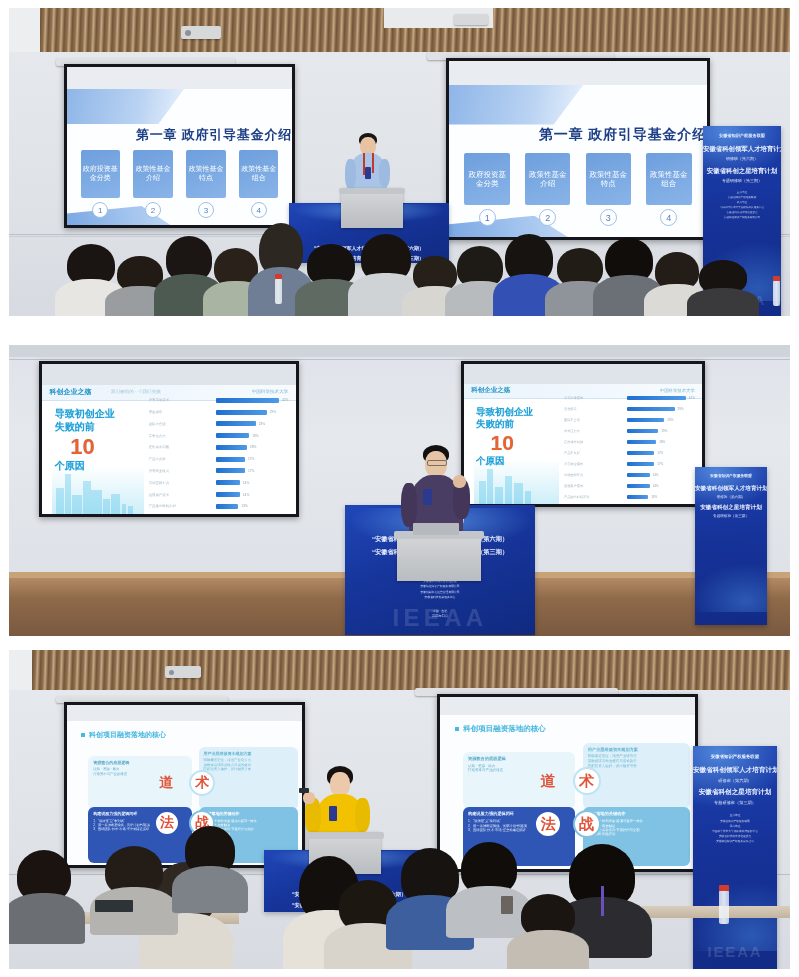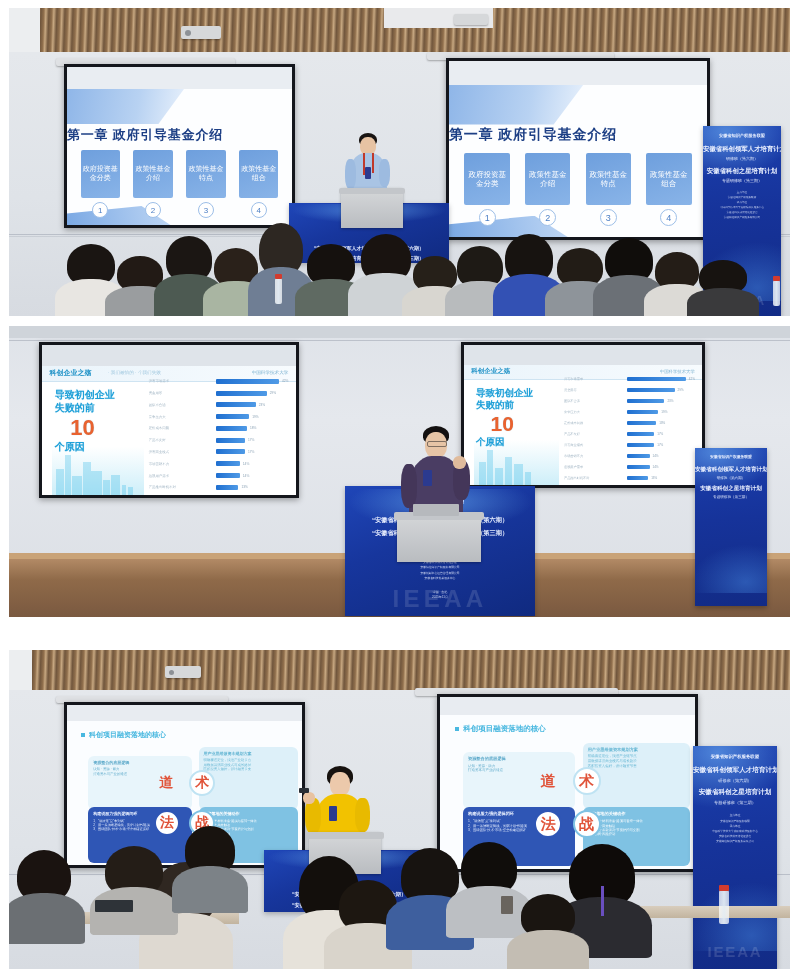--- a/index.html
+++ b/index.html
@@ -6,21 +6,21 @@
   body{
     width:799px;height:977px;background:#ffffff;
     font-family:"Liberation Sans","DejaVu Sans",sans-serif;
     overflow:hidden;
   }
   .sheet{position:relative;width:799px;height:977px;background:#fff;}
 
   
   .panel{position:absolute;left:9px;width:781px;overflow:hidden;background:#d9dde3;}
   #panel-1{top:8px;height:308px;}
-  #panel-2{top:326px;height:291px;}
+  #panel-2{top:345px;height:291px;}
   #panel-3{top:650px;height:319px;}
 
   
   .ceiling{position:absolute;left:0;top:0;width:100%;}
   .slats{position:absolute;left:0;top:0;width:100%;height:100%;
     background:repeating-linear-gradient(92deg,#6b4f34 0px,#8d6a45 3px,#c6a57c 5px,#6b4f34 8px);
     opacity:.95;}
   .ceil-white{position:absolute;background:#eceef0;}
   .projector{position:absolute;background:#d6d8da;border-radius:2px;box-shadow:0 1px 2px rgba(0,0,0,.3);}
   .proj-lens{position:absolute;background:#8d9196;border-radius:50%;}
@@ -35,21 +35,21 @@
   .screen-top-bar{position:absolute;left:0;top:0;width:100%;background:#c9ced6;}
 
   
   .slideA{position:absolute;inset:0;background:#fdfeff;}
   .slideA .deco{position:absolute;left:0;top:0;width:52%;height:26%;
     background:linear-gradient(100deg,#8fb6e8 0%,#b8d2f2 60%,#e8f1fc 100%);
     clip-path:polygon(0 0,100% 0,78% 100%,0 100%);}
   .slideA .deco2{position:absolute;left:0;bottom:0;width:46%;height:14%;
     background:linear-gradient(80deg,#7ba9e4 0%,#bed6f4 100%);
     clip-path:polygon(0 40%,72% 0,100% 100%,0 100%);}
-  .slideA .ttl{position:absolute;left:0;right:0;top:27%;text-align:left;
+  .slideA .ttl{position:absolute;left:0;right:0;top:27%;text-align:right;
     color:#1d3f85;font-weight:700;letter-spacing:.06em;white-space:nowrap;}
   .slideA .cards{position:absolute;left:6%;right:6%;top:45%;display:flex;justify-content:space-between;}
   .slideA .card{position:relative;width:20%;}
   .slideA .card .box{background:linear-gradient(160deg,#6e9fdd,#89b4e8);border-radius:2px;
     color:#fff;line-height:1.25;display:flex;align-items:center;justify-content:center;
     text-align:center;padding:4px 2px;}
   .slideA .card .num{margin:4px auto 0;border-radius:50%;border:1px solid #9dbfe8;
     color:#4d7fc4;display:flex;align-items:center;justify-content:center;background:#fff;}
 
   

